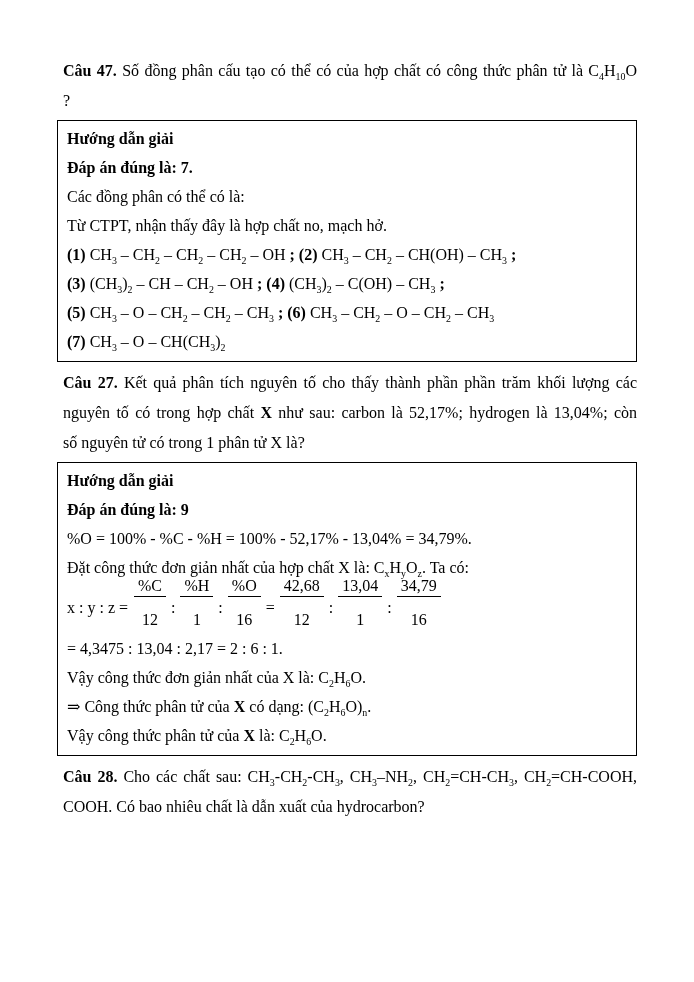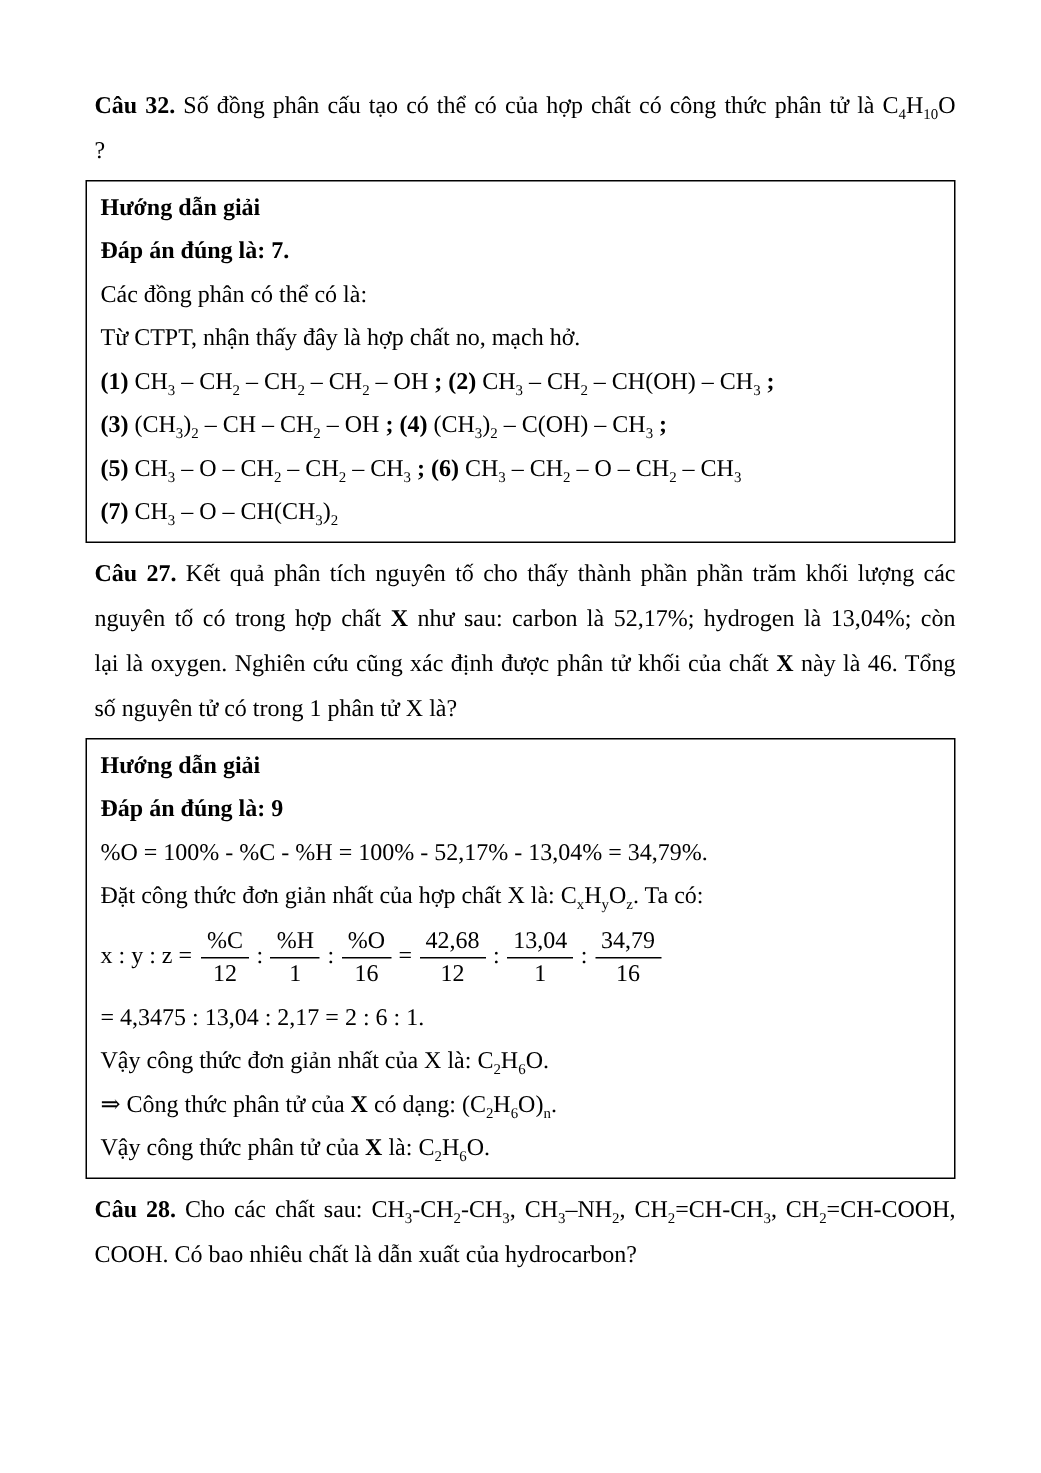--- a/index.html
+++ b/index.html
@@ -22,48 +22,47 @@
   }
   .box .line{line-height:29px;}
   sub{font-size:62%;line-height:0;}
   b{font-weight:bold;}
   .frac-line{
     display:flex;align-items:center;height:52px;line-height:normal;
   }
   .frac-prefix{margin-right:6px;}
   .frac{display:inline-block;text-align:center;vertical-align:middle;}
   .frac .num{display:block;border-bottom:1px solid #000;padding:0 4px;line-height:21px;}
-  .frac .den{display:block;line-height:21px;padding:0 4px;}
+  .frac .den{display:block;line-height:21px;padding:12px 4px;}
   .fsep{display:inline-block;margin:0 5px;}
 </style>
 </head>
 <body>
 
 <div class="page">
 
   <div class="para">
-    <div class="line jl"><b>Câu 32.</b> Số đồng phân cấu tạo có thể có của hợp chất có công thức phân tử là C<sub>4</sub>H<sub>10</sub>O</div>
+    <div class="line jl"><b>Câu 47.</b> Số đồng phân cấu tạo có thể có của hợp chất có công thức phân tử là C<sub>4</sub>H<sub>10</sub>O</div>
     <div class="line ll">?</div>
   </div>
 
   <div class="box">
     <div class="line"><b>Hướng dẫn giải</b></div>
     <div class="line"><b>Đáp án đúng là: 7.</b></div>
     <div class="line">Các đồng phân có thể có là:</div>
     <div class="line">Từ CTPT, nhận thấy đây là hợp chất no, mạch hở.</div>
     <div class="line"><b>(1)</b> CH<sub>3</sub> – CH<sub>2</sub> – CH<sub>2</sub> – CH<sub>2</sub> – OH <b>; (2)</b> CH<sub>3</sub> – CH<sub>2</sub> – CH(OH) – CH<sub>3</sub> <b>;</b></div>
     <div class="line"><b>(3)</b> (CH<sub>3</sub>)<sub>2</sub> – CH – CH<sub>2</sub> – OH <b>; (4)</b> (CH<sub>3</sub>)<sub>2</sub> – C(OH) – CH<sub>3</sub> <b>;</b></div>
     <div class="line"><b>(5)</b> CH<sub>3</sub> – O – CH<sub>2</sub> – CH<sub>2</sub> – CH<sub>3</sub> <b>; (6)</b> CH<sub>3</sub> – CH<sub>2</sub> – O – CH<sub>2</sub> – CH<sub>3</sub></div>
     <div class="line"><b>(7)</b> CH<sub>3</sub> – O – CH(CH<sub>3</sub>)<sub>2</sub></div>
   </div>
 
   <div class="para">
     <div class="line jl"><b>Câu 27.</b> Kết quả phân tích nguyên tố cho thấy thành phần phần trăm khối lượng các</div>
     <div class="line jl">nguyên tố có trong hợp chất <b>X</b> như sau: carbon là 52,17%; hydrogen là 13,04%; còn</div>
-    <div class="line jl">lại là oxygen. Nghiên cứu cũng xác định được phân tử khối của chất <b>X</b> này là 46. Tổng</div>
     <div class="line ll">số nguyên tử có trong 1 phân tử X là?</div>
   </div>
 
   <div class="box">
     <div class="line"><b>Hướng dẫn giải</b></div>
     <div class="line"><b>Đáp án đúng là: 9</b></div>
     <div class="line">%O = 100% - %C - %H = 100% - 52,17% - 13,04% = 34,79%.</div>
     <div class="line">Đặt công thức đơn giản nhất của hợp chất X là: C<sub>x</sub>H<sub>y</sub>O<sub>z</sub>. Ta có:</div>
 
     <div class="frac-line">

